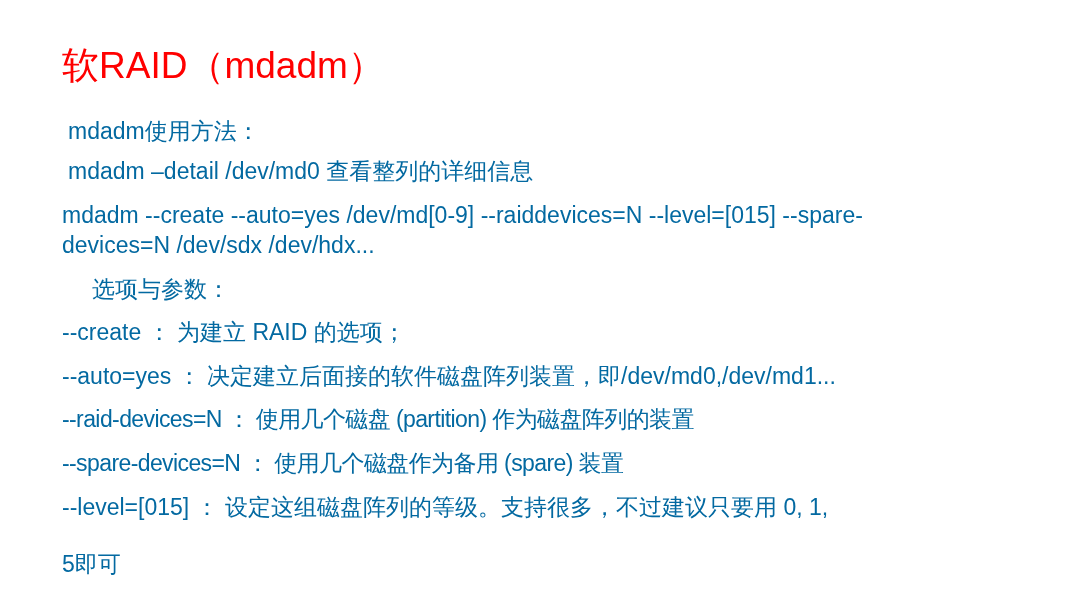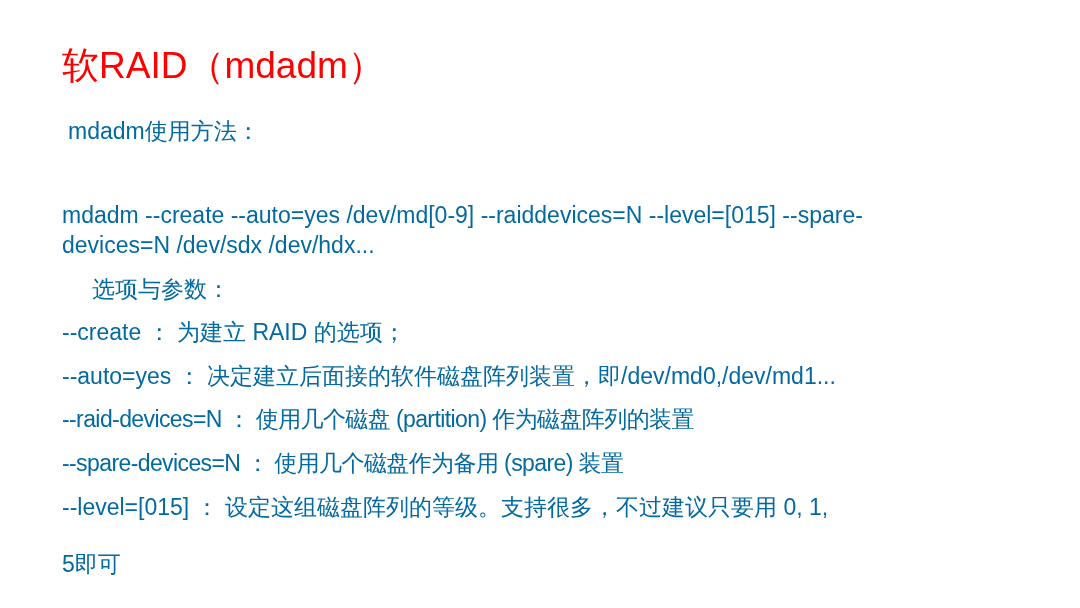--- a/index.html
+++ b/index.html
@@ -52,20 +52,21 @@
     .l9b { left: 62px; top: 522px; margin-top: 28px; }
     .narrow { letter-spacing: -0.6px; }
   </style>
 </head>
 <body>
 
 <div class="slide">
   <div class="title">软RAID（mdadm）</div>
 
   <div class="line l1">mdadm使用方法：</div>
+  <div class="line l2">mdadm –detail /dev/md0 查看整列的详细信息</div>
   <div class="line l3">mdadm --create --auto=yes /dev/md[0-9] --raiddevices=N  --level=[015] --spare-</div>
   <div class="line l3b">devices=N  /dev/sdx /dev/hdx...</div>
   <div class="line l4">选项与参数：</div>
   <div class="line l5">--create ： 为建立 RAID 的选项；</div>
   <div class="line l6">--auto=yes ： 决定建立后面接的软件磁盘阵列装置，即/dev/md0,/dev/md1...</div>
   <div class="line l7 narrow">--raid-devices=N ： 使用几个磁盘 (partition) 作为磁盘阵列的装置</div>
   <div class="line l8 narrow">--spare-devices=N ： 使用几个磁盘作为备用 (spare) 装置</div>
   <div class="line l9">--level=[015] ： 设定这组磁盘阵列的等级。支持很多，不过建议只要用 0, 1,</div>
   <div class="line l9b">5即可</div>
 </div>

